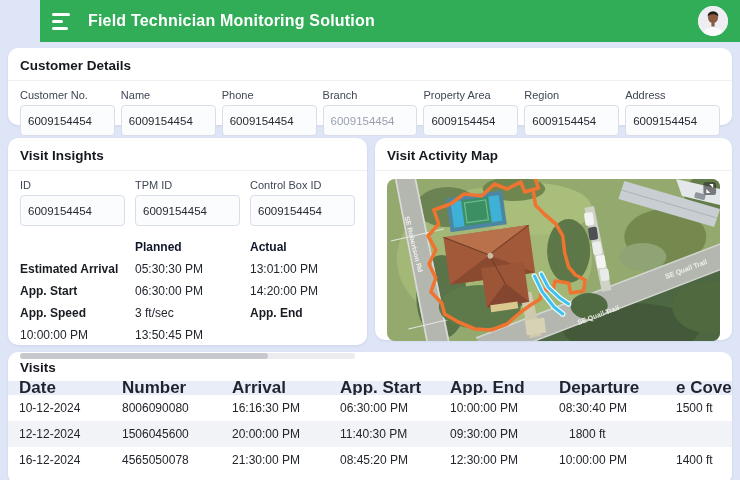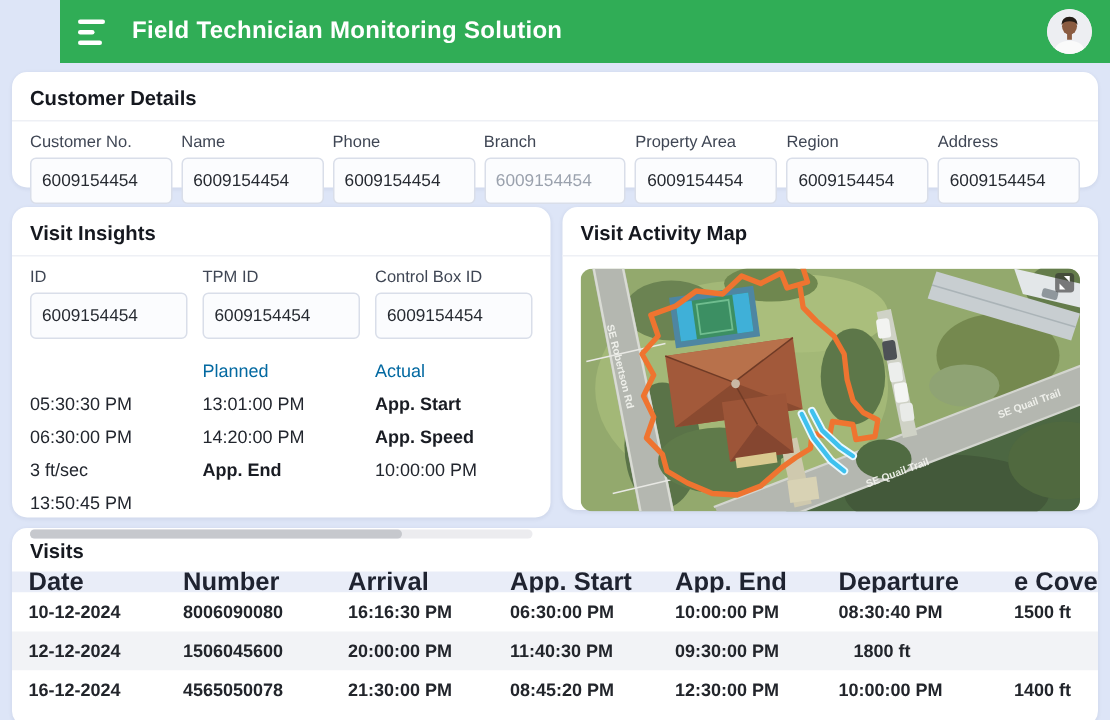--- a/index.html
+++ b/index.html
@@ -38,31 +38,31 @@
   
   .cust-card { height:77px; margin-bottom:13px; }
   .cust-grid { display:grid; grid-template-columns:repeat(7,1fr); gap:6px; }
   
   .mid-row { display:flex; gap:8px; align-items:flex-start; margin-bottom:7px; }
   .insights-card { width:359px; height:207px; flex:none; }
   .map-card { width:357px; height:202px; flex:none; }
   .ins-grid { display:grid; grid-template-columns:105px 105px 1fr; gap:10px; margin-bottom:10px;}
   .cmp { display:grid; grid-template-columns:115px 115px 1fr; row-gap:0; margin-top:4px;}
   .cmp > div { height:22px; display:flex; align-items:center; font-size:12px; color:#22262e; white-space:nowrap;}
-  .cmp .hdr { font-weight:400; color:#0369a1; }
+  .cmp .hdr { font-weight:700; color:#0f172a; }
   .cmp .rowlbl { font-weight:700; color:#191c23; font-size:12px;}
   .hscroll { height:6px; background:#ececef; border-radius:3px; margin-top:7px; position:relative; }
   .hscroll .thumb { position:absolute; left:0; top:0; height:6px; width:74%; background:#c6c8cd; border-radius:3px; cursor:pointer;}
   
   .map-frame { width:333px; height:162px; border-radius:8px; overflow:hidden; margin-top:2px; position:relative;}
   .map-frame svg { display:block; }
   
   .visits-card { height:132px; padding:6px 0 0 0; }
   .visits-card .card-title { padding:2px 0 6px 12px; }
-  .vrow { display:grid; grid-template-columns:103px 110px 108px 110px 109px 107px 1fr; padding-left:11px; align-items:center; overflow:hidden;font-weight:bold;}
+  .vrow { display:grid; grid-template-columns:103px 110px 108px 110px 109px 107px 1fr; padding-left:11px; align-items:center; overflow:hidden;}
   .vhead { height:14px; background:#e9edf8; font-size:17px; font-weight:700; color:#1f2330; }
   .vbody { height:26px; font-size:12px; color:#22252b; background:#fff; }
   .vbody.alt { background:#f2f3f6; }
   .vrow > div { white-space:nowrap; overflow:hidden; }
   .vrow > div:last-child { padding-left:10px; }
 </style>
 </head>
 <body>
 
 <header class="topbar">
@@ -137,20 +137,21 @@
         <div>
           <div class="field-label">Control Box ID</div>
           <div class="input">6009154454</div>
         </div>
       </div>
       <div class="cmp">
         <div></div>
         <div class="hdr">Planned</div>
         <div class="hdr">Actual</div>
 
+        <div class="rowlbl">Estimated Arrival</div>
         <div>05:30:30 PM</div>
         <div>13:01:00 PM</div>
 
         <div class="rowlbl">App. Start</div>
         <div>06:30:00 PM</div>
         <div>14:20:00 PM</div>
 
         <div class="rowlbl">App. Speed</div>
         <div>3 ft/sec</div>
 

